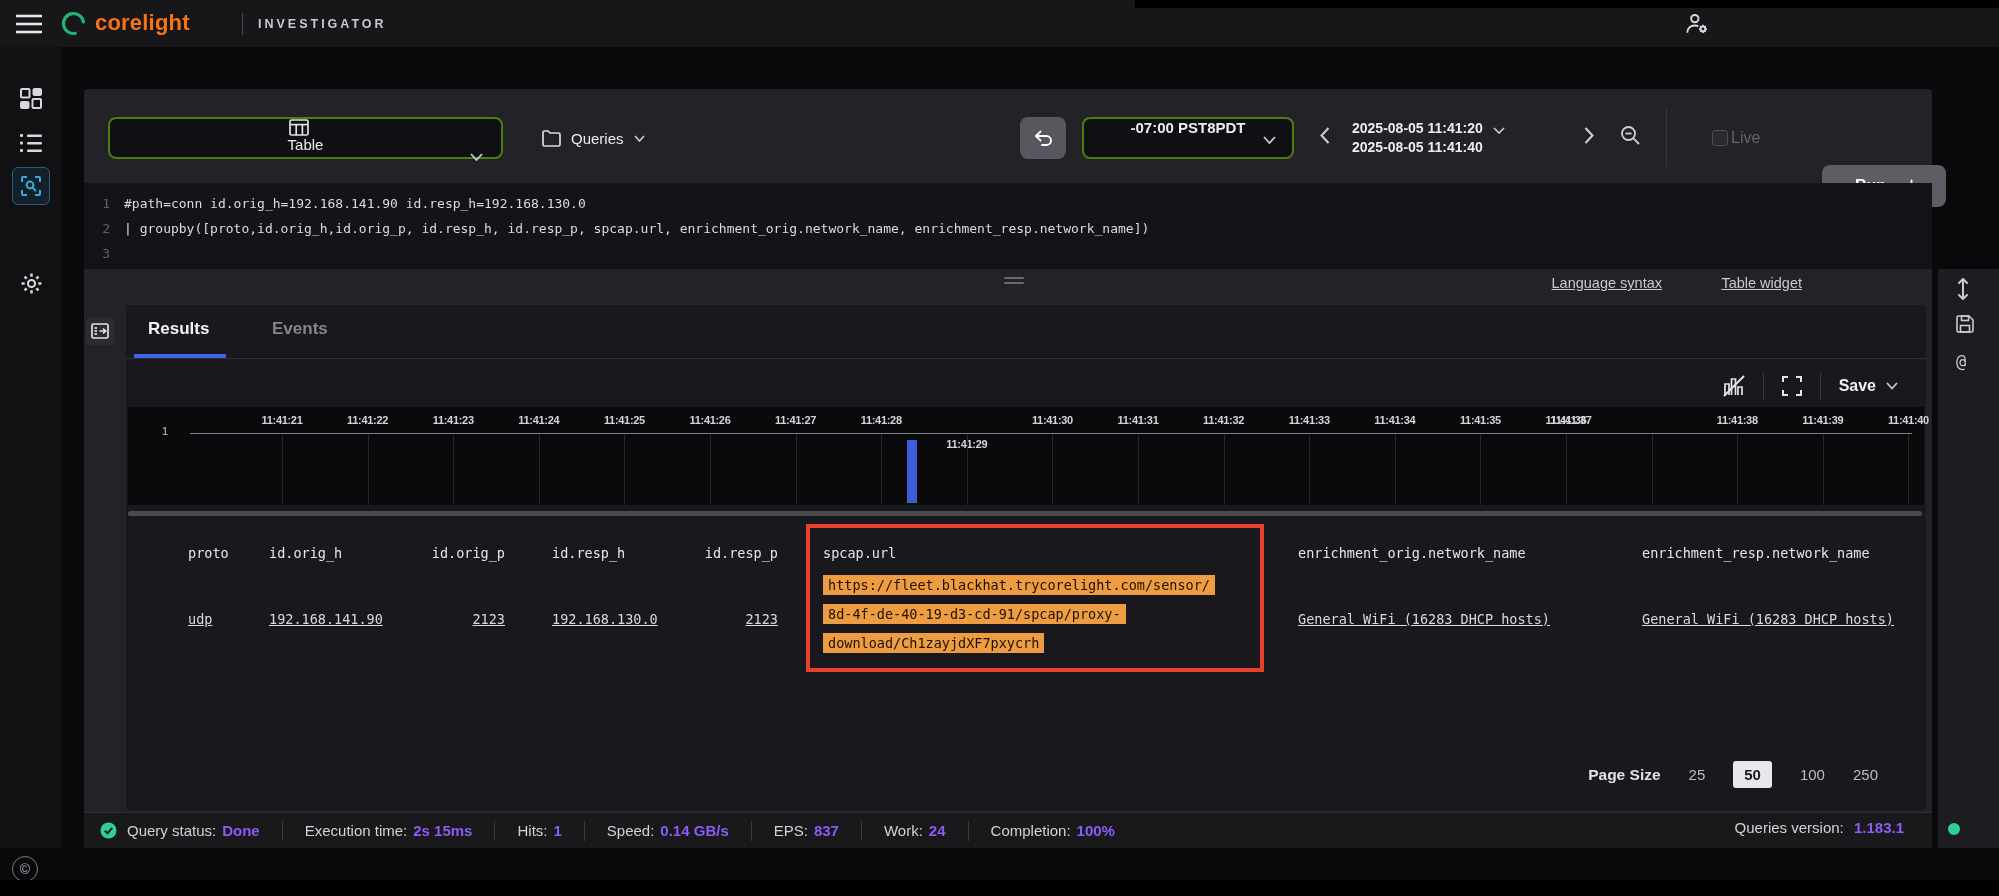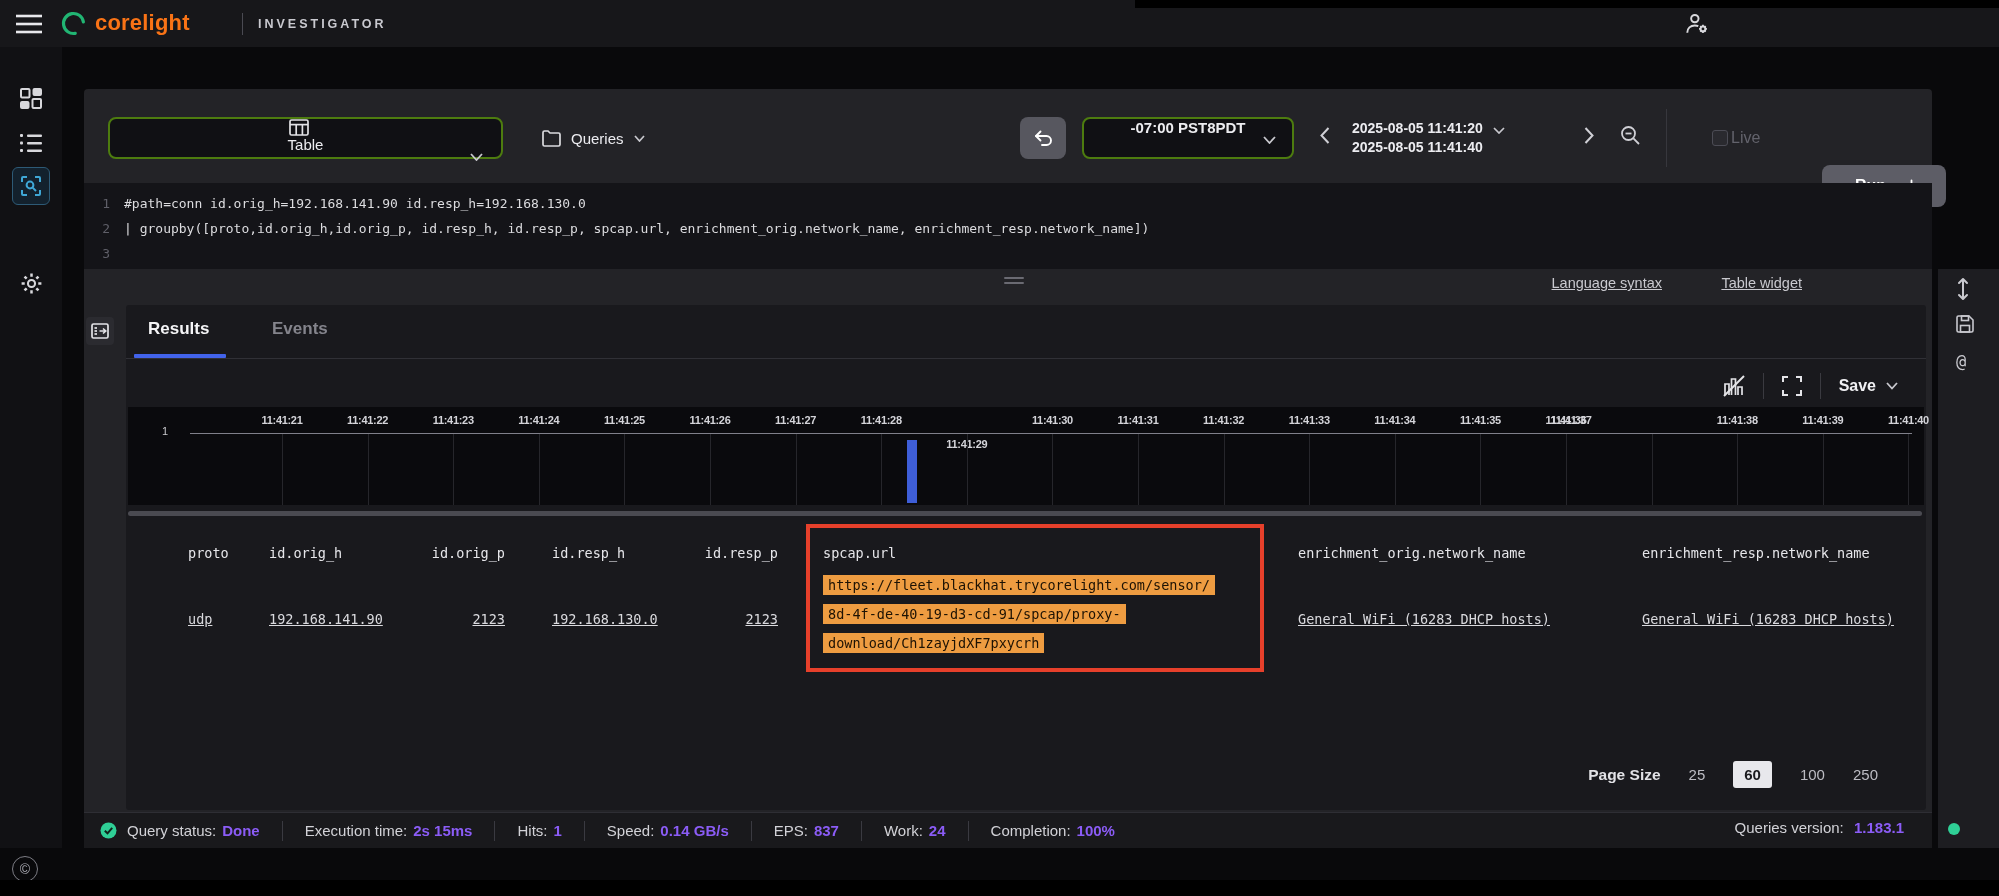--- a/index.html
+++ b/index.html
@@ -410,21 +410,21 @@
         <div class="url-line">download/Ch1zayjdXF7pxycrh</div>
       </div>
       <div class="redbox"></div>
 
       <div class="td" style="left:1172px;">General WiFi (16283 DHCP hosts)</div>
       <div class="td" style="left:1516px;">General WiFi (16283 DHCP hosts)</div>
 
       <div class="pagesize">
         <span class="ps-label">Page Size</span>
         <span class="ps-opt">25</span>
-        <span class="ps-opt ps-sel">60</span>
+        <span class="ps-opt ps-sel">50</span>
         <span class="ps-opt">100</span>
         <span class="ps-opt">250</span>
       </div>
     </div>
 
     <div class="abs statusbar">
       <span style="margin-right:10px;">
         <svg width="17" height="17" viewBox="0 0 17 17">
             <circle cx="8.5" cy="8.5" r="8" fill="#2fcf96"></circle>
             <polyline points="4.8,8.7 7.5,11.3 12.2,5.8" fill="none" stroke="#10241c" stroke-width="2"></polyline>

